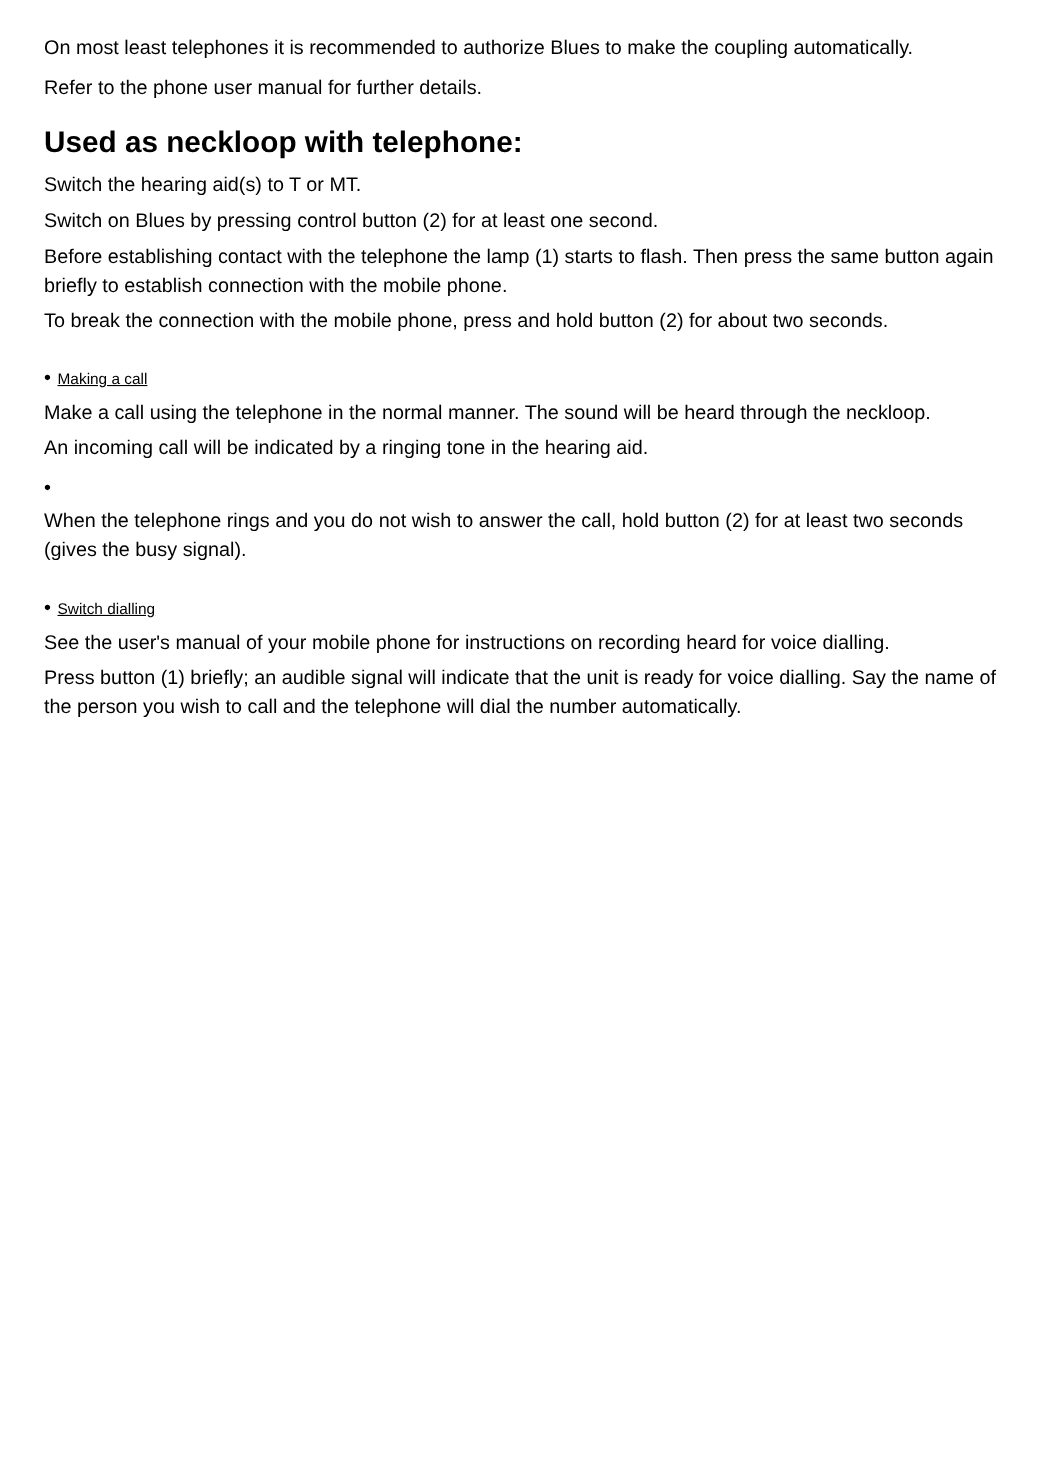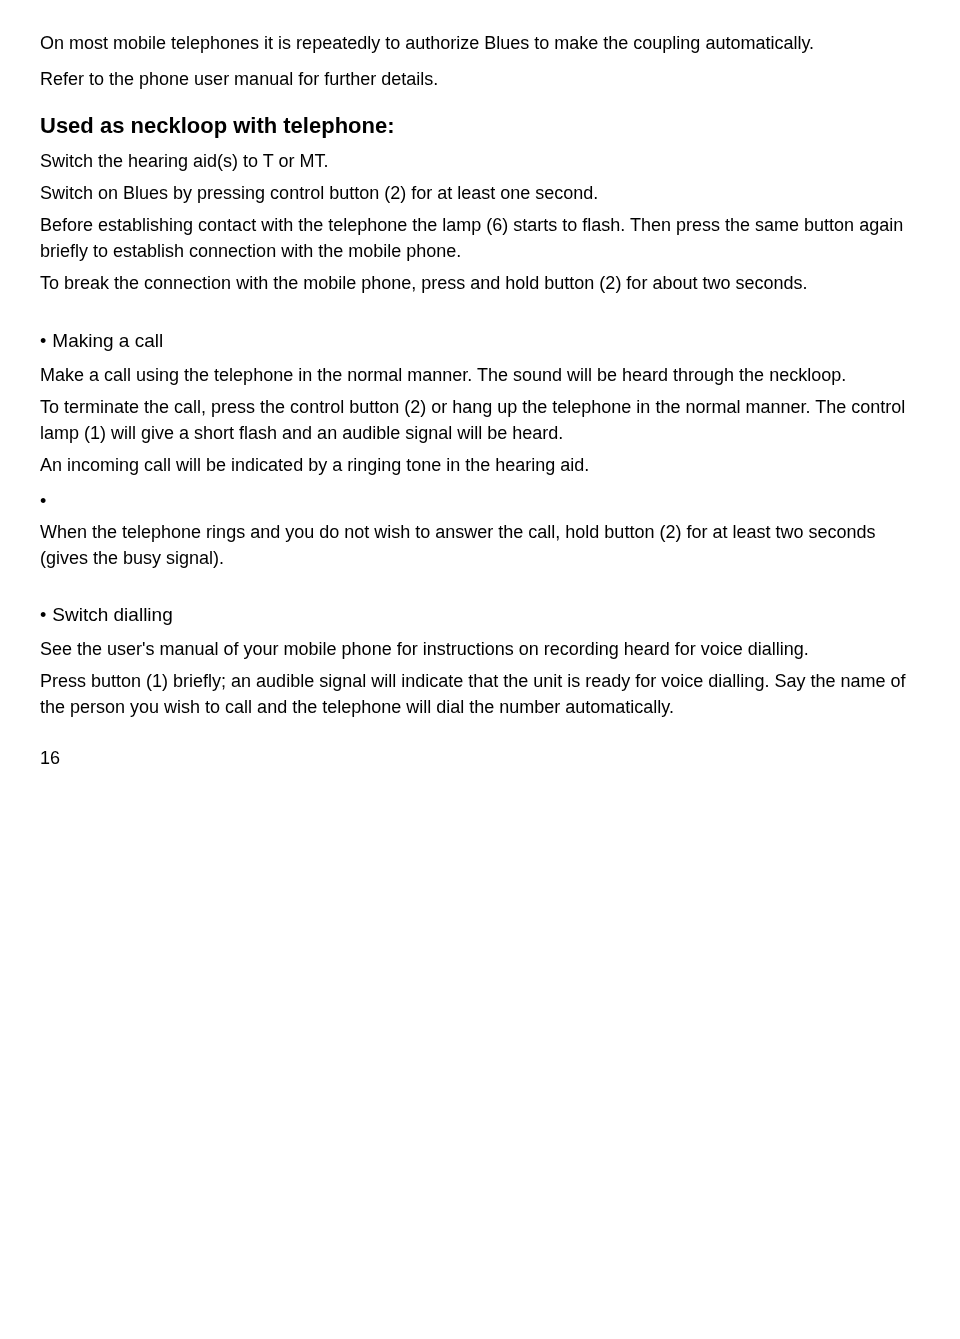--- a/index.html
+++ b/index.html
@@ -17,28 +17,29 @@
       min-height: 1339px;
       padding: 30px 40px 40px 40px;
       line-height: 1.45;
     }
 
     .content-block {
       margin-bottom: 10px;
     }
 
     .section-heading {
-      font-size: 22px;
+      font-size: 27px;
       font-weight: bold;
       margin-bottom: 6px;
       margin-top: 18px;
     }
 
     .bullet-heading {
-      font-size: 19px;
+      font-size: 14px;
+      text-decoration: underline;
       margin-bottom: 4px;
       margin-top: 20px;
     }
 
     .bullet-dot {
       margin-right: 6px;
       font-size: 18px;
     }
 
     .bullet-row {
@@ -55,56 +56,54 @@
       margin-top: 24px;
       font-size: 18px;
     }
   </style>
 </head>
 <body>
 
 <div>
 
   <div class="content-block">
-    <p>On most mobile telephones it is repeatedly to authorize Blues to make the coupling automatically.</p>
+    <p>On most least telephones it is recommended to authorize Blues to make the coupling automatically.</p>
   </div>
 
   <div class="content-block">
     <p>Refer to the phone user manual for further details.</p>
   </div>
 
   <div class="content-block">
     <div class="section-heading">Used as neckloop with telephone:</div>
     <p>Switch the hearing aid(s) to T or MT.</p>
     <p>Switch on Blues by pressing control button (2) for at least one second.</p>
-    <p>Before establishing contact with the telephone the lamp (6) starts to flash. Then press the same button again briefly to establish connection with the mobile phone.</p>
+    <p>Before establishing contact with the telephone the lamp (1) starts to flash. Then press the same button again briefly to establish connection with the mobile phone.</p>
     <p>To break the connection with the mobile phone, press and hold button (2) for about two seconds.</p>
   </div>
 
   <div class="content-block">
     <div class="bullet-row">
       <span class="bullet-dot">•</span>
       <span class="bullet-heading">Making a call</span>
     </div>
     <p>Make a call using the telephone in the normal manner. The sound will be heard through the neckloop.</p>
-    <p>To terminate the call, press the control button (2) or hang up the telephone in the normal manner. The control lamp (1) will give a short flash and an audible signal will be heard.</p>
     <p>An incoming call will be indicated by a ringing tone in the hearing aid.</p>
   </div>
 
   <div class="content-block">
     <div class="bullet-row">
       <span class="bullet-dot">•</span>
     </div>
     <p>When the telephone rings and you do not wish to answer the call, hold button (2) for at least two seconds (gives the busy signal).</p>
   </div>
 
   <div class="content-block">
     <div class="bullet-row">
       <span class="bullet-dot">•</span>
       <span class="bullet-heading">Switch dialling</span>
     </div>
     <p>See the user's manual of your mobile phone for instructions on recording heard for voice dialling.</p>
     <p>Press button (1) briefly; an audible signal will indicate that the unit is ready for voice dialling. Say the name of the person you wish to call and the telephone will dial the number automatically.</p>
   </div>
 
-  <div class="page-number">16</div>
 
 </div>
 
 </body></html>

